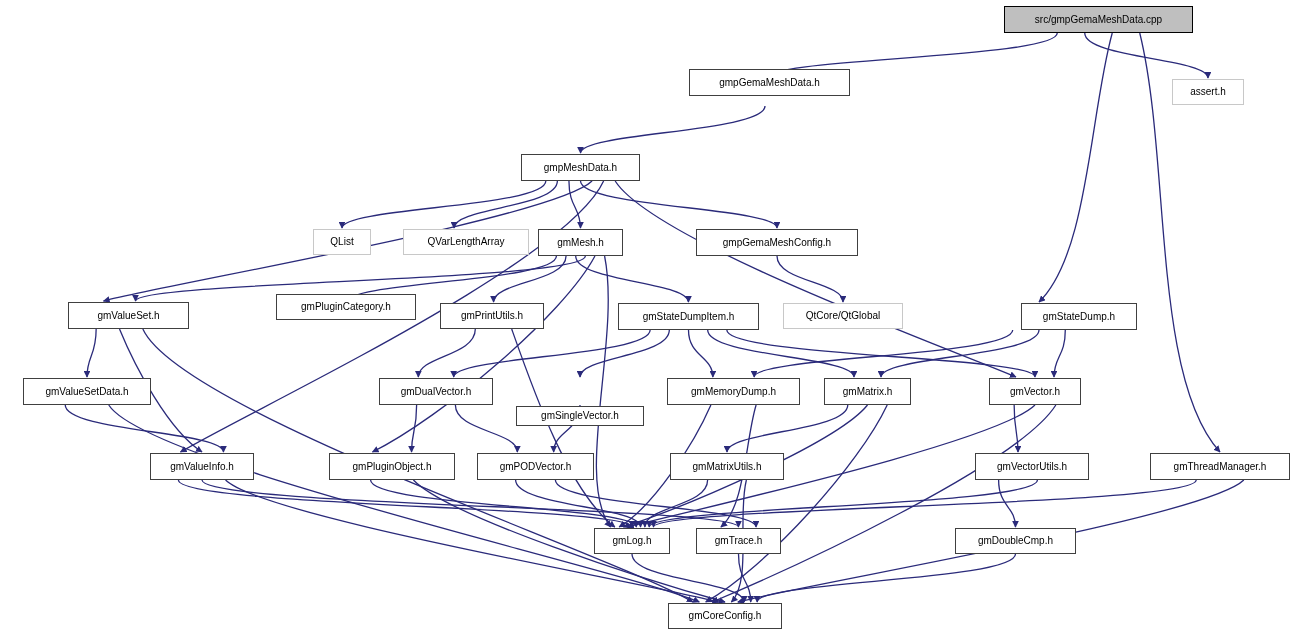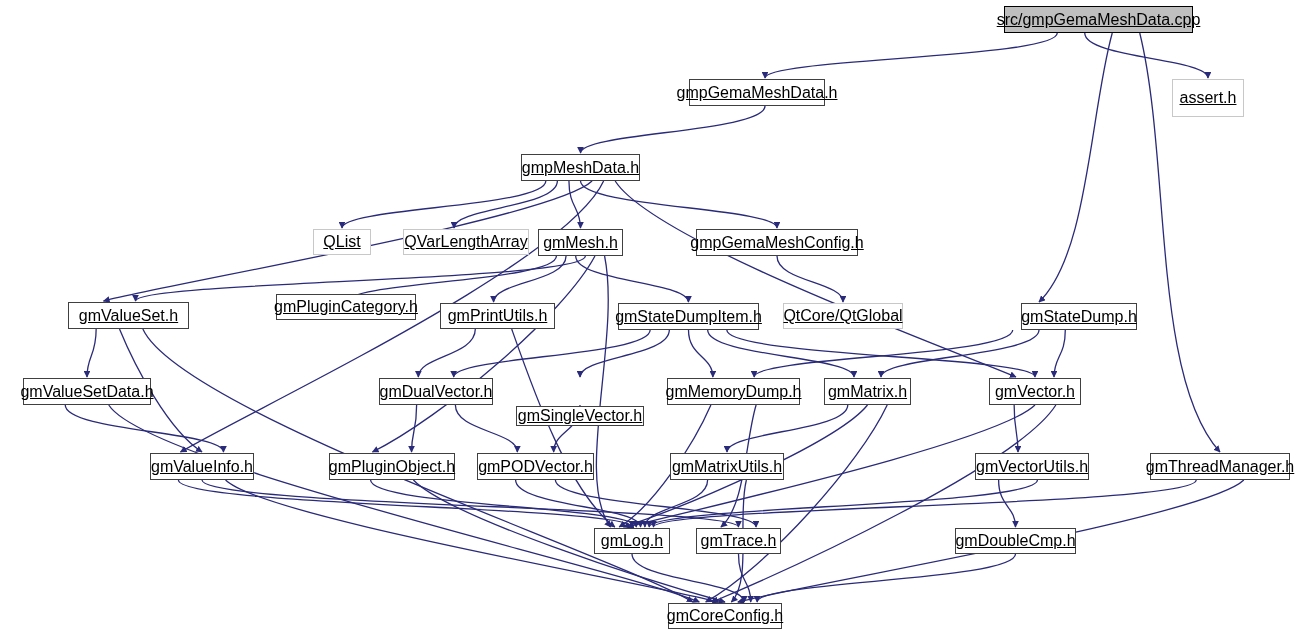--- a/index.html
+++ b/index.html
@@ -25,25 +25,24 @@
   }
   .node {
     position: absolute;
     box-sizing: border-box;
     display: flex;
     align-items: center;
     justify-content: center;
     background: #ffffff;
     border: 1px solid #404040;
     color: #000000;
-    font-size: 16px;
+    font-size: 10px;
     line-height: 1;
     white-space: nowrap;
     z-index: 5;
-    text-decoration: underline;
   }
   .node.root {
     background: #bfbfbf;
     border: 1px solid #000000;
   }
   .node.ext {
     border: 1px solid #c8c8c8;
   }
   .node-label {
     pointer-events: none;
@@ -120,24 +119,24 @@
         <path d="M 1243.8 480 C 1206.3 516.9, 820.3509090909091 580.86, 737.8509090909091 602" marker-end="url(#arrow)"></path>
         <path d="M 632 554 C 632 580.95, 744.2763636363636 580.95, 744.2763636363636 602" marker-end="url(#arrow)"></path>
         <path d="M 738.5 554 C 738.5 580.95, 750.7018181818182 580.95, 750.7018181818182 602" marker-end="url(#arrow)"></path>
         <path d="M 1015.5 554 C 1015.5 580.95, 757.1272727272727 580.95, 757.1272727272727 602" marker-end="url(#arrow)"></path>
       </g>
   </svg>
   <div id="nodes">
       <div class="node root" style="left: 1004px; top: 6px; width: 189px; height: 27px;">
         <span class="node-label">src/gmpGemaMeshData.cpp</span>
       </div>
-      <div class="node ext" style="left: 1172px; top: 79px; width: 72px; height: 38px;">
+      <div class="node ext" style="left: 1172px; top: 79px; width: 72px; height: 26px;">
         <span class="node-label">assert.h</span>
       </div>
-      <div class="node" style="left: 689px; top: 79px; width: 136px; height: 27px;">
+      <div class="node" style="left: 689px; top: 69px; width: 161px; height: 27px;">
         <span class="node-label">gmpGemaMeshData.h</span>
       </div>
       <div class="node" style="left: 521px; top: 154px; width: 119px; height: 27px;">
         <span class="node-label">gmpMeshData.h</span>
       </div>
       <div class="node ext" style="left: 313px; top: 229px; width: 58px; height: 26px;">
         <span class="node-label">QList</span>
       </div>
       <div class="node ext" style="left: 391px; top: 229px; width: 126px; height: 26px; margin-left: 12px;">
         <span class="node-label">QVarLengthArray</span>
@@ -147,21 +146,21 @@
       </div>
       <div class="node" style="left: 696px; top: 229px; width: 162px; height: 27px;">
         <span class="node-label">gmpGemaMeshConfig.h</span>
       </div>
       <div class="node" style="left: 68px; top: 302px; width: 121px; height: 27px;">
         <span class="node-label">gmValueSet.h</span>
       </div>
       <div class="node" style="left: 276px; top: 294px; width: 140px; height: 26px;">
         <span class="node-label">gmPluginCategory.h</span>
       </div>
-      <div class="node" style="left: 440px; top: 303px; width: 115px; height: 26px;">
+      <div class="node" style="left: 440px; top: 303px; width: 104px; height: 26px;">
         <span class="node-label">gmPrintUtils.h</span>
       </div>
       <div class="node" style="left: 618px; top: 303px; width: 141px; height: 27px;">
         <span class="node-label">gmStateDumpItem.h</span>
       </div>
       <div class="node ext" style="left: 783px; top: 303px; width: 120px; height: 26px; justify-content: center;">
         <span class="node-label">QtCore/QtGlobal</span>
       </div>
       <div class="node" style="left: 981px; top: 303px; width: 116px; height: 27px; margin-left: 40px;">
         <span class="node-label">gmStateDump.h</span>

